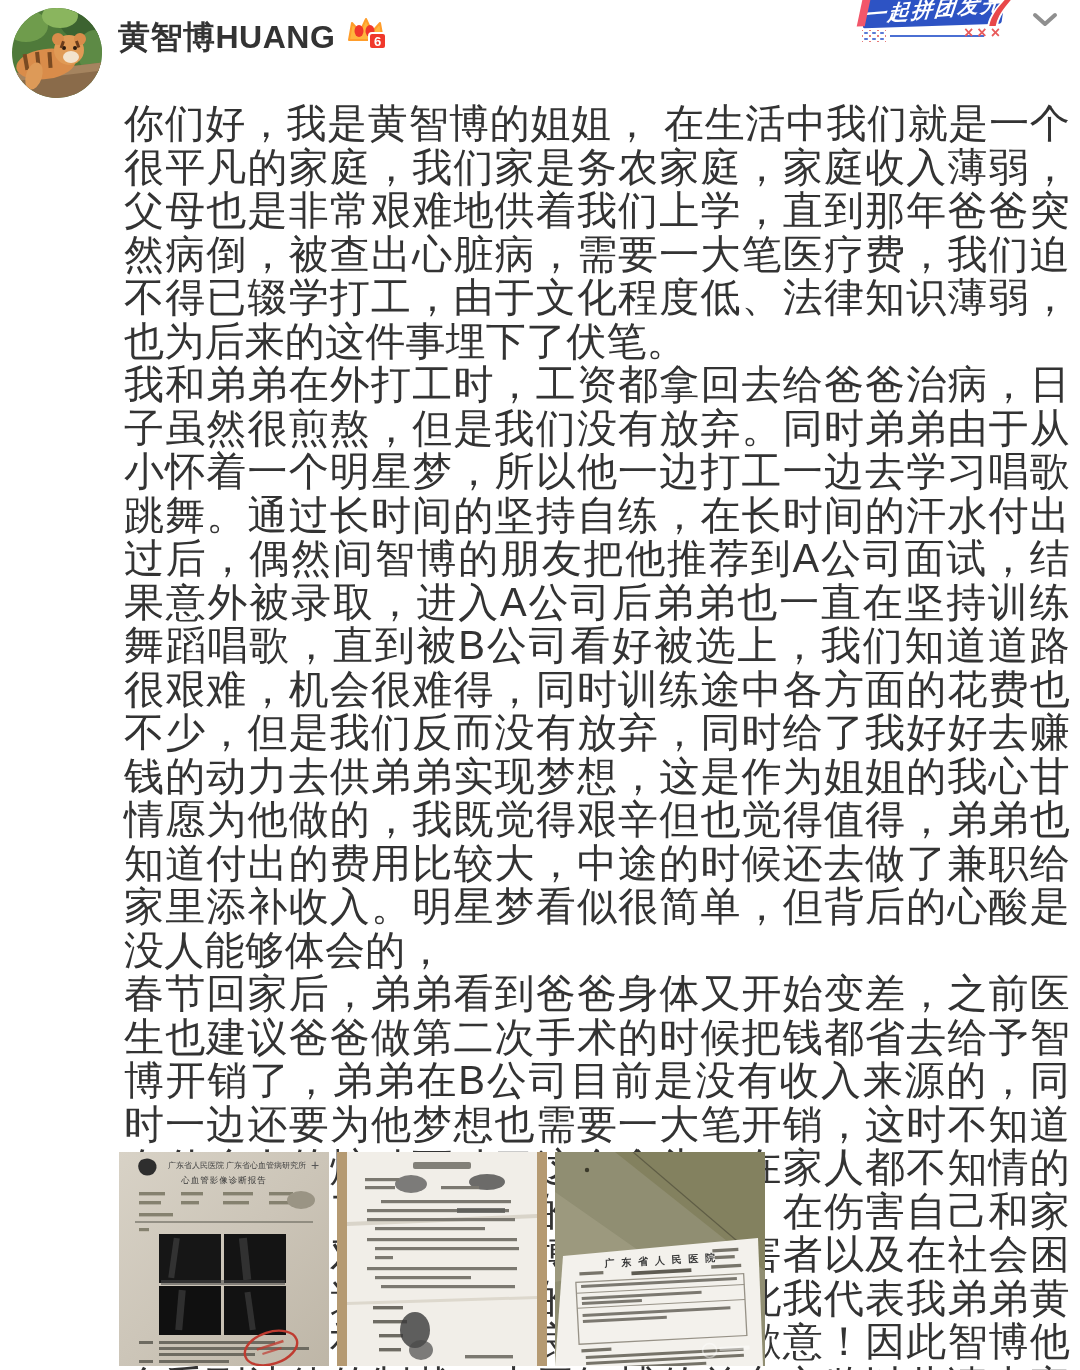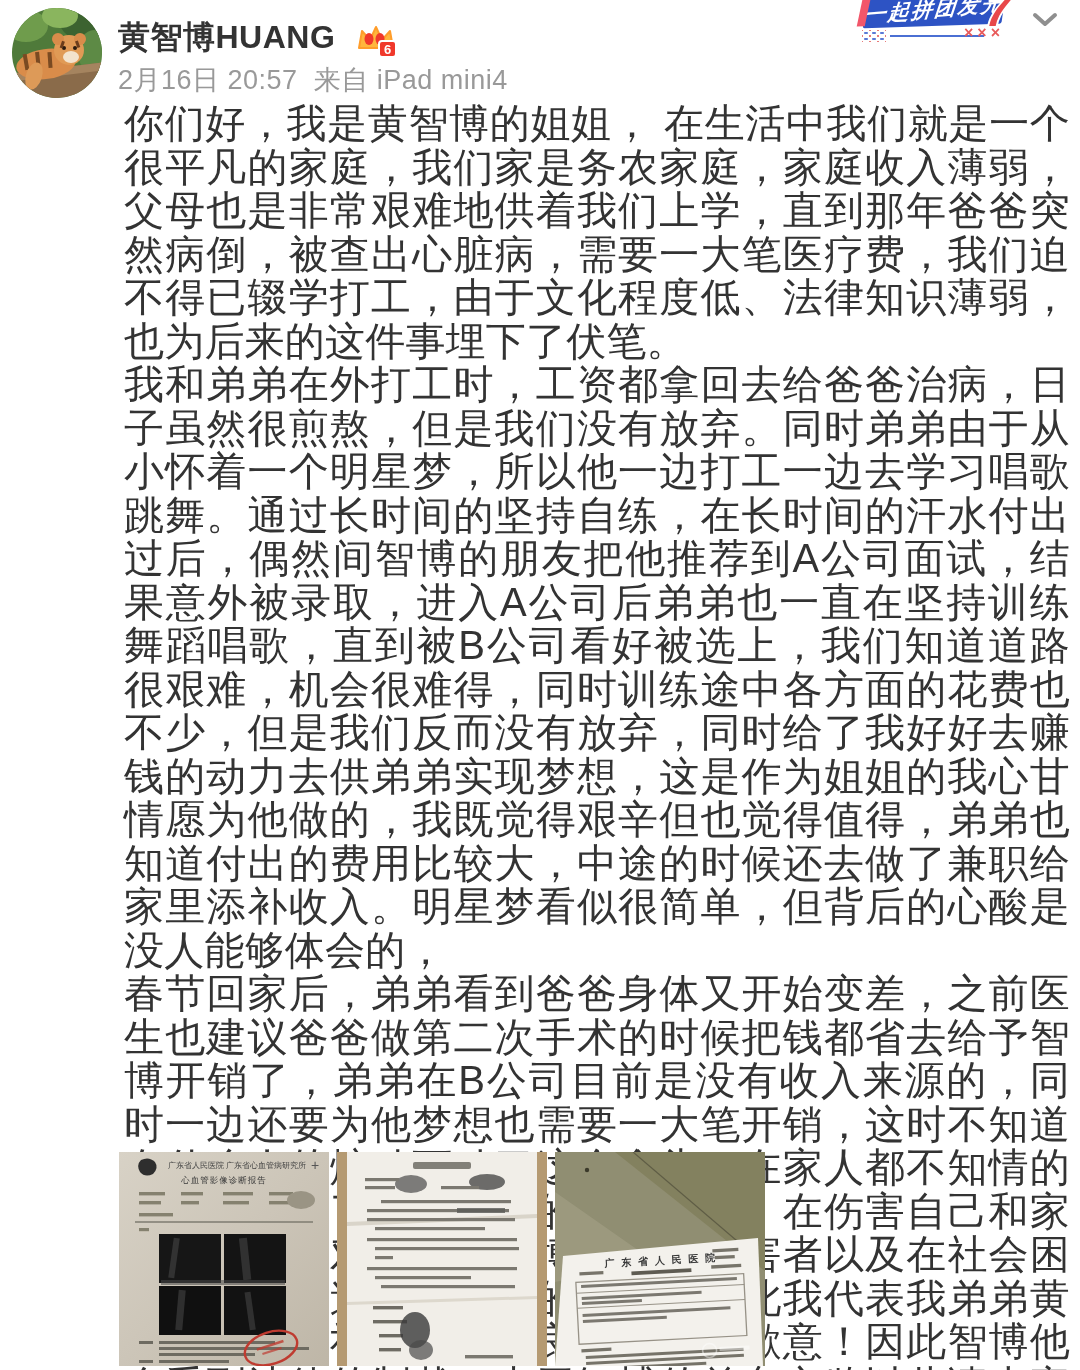--- a/index.html
+++ b/index.html
@@ -15,21 +15,21 @@
   }
 
   
   .avatar {
     position: absolute; left: 12px; top: 8px;
     width: 90px; height: 90px; border-radius: 50%;
     overflow: hidden; cursor: pointer;
   }
   .name-row {
     position: absolute; left: 118px; top: 16px;
-    display: flex; align-items: flex-end; gap: 20px;
+    display: flex; align-items: flex-start; gap: 10px;
   }
   .author-name {
     font-size: 32px; font-weight: 700; color: #333333;
     letter-spacing: 0.5px; cursor: pointer;
   }
   .vip-badge { display: inline-block; width: 44px; height: 36px; }
   .post-meta {
     position: absolute; left: 118px; top: 62px;
     font-size: 27px; color: #999999; letter-spacing: 0.5px;
   }
@@ -132,24 +132,20 @@
       <svg width="44" height="36" viewBox="0 0 44 36">
         <path d="M4 24 L7 7 L15 16 L21 3 L27 16 L35 7 L38 24 Z" fill="#ffb63d" stroke="#ff9d2b" stroke-width="2" stroke-linejoin="round"></path>
         <ellipse cx="14" cy="15" rx="4.5" ry="6" fill="#f0382b"></ellipse>
         <ellipse cx="25" cy="15" rx="4.5" ry="6" fill="#f0382b"></ellipse>
         <rect x="24" y="17" width="17" height="16" rx="3" fill="#f0382b" stroke="#ffffff" stroke-width="2"></rect>
         <text x="32.5" y="30" text-anchor="middle" font-size="13" font-weight="bold" fill="#ffffff">6</text>
       </svg>
     </span>
   </div>
 
-  <div class="post-meta">
-    <span>2月16日 20:57</span>
-    <span class="src">来自 iPad mini4</span>
-  </div>
 
   <div class="badge">
     <div class="badge-strip">
       <span class="badge-accent"></span>
       <span class="badge-text">一起拼团发光</span>
     </div>
     <span class="badge-seven">7</span>
     <span class="badge-dots"></span>
     <span class="badge-line"></span>
     <span class="badge-x">×××</span>

